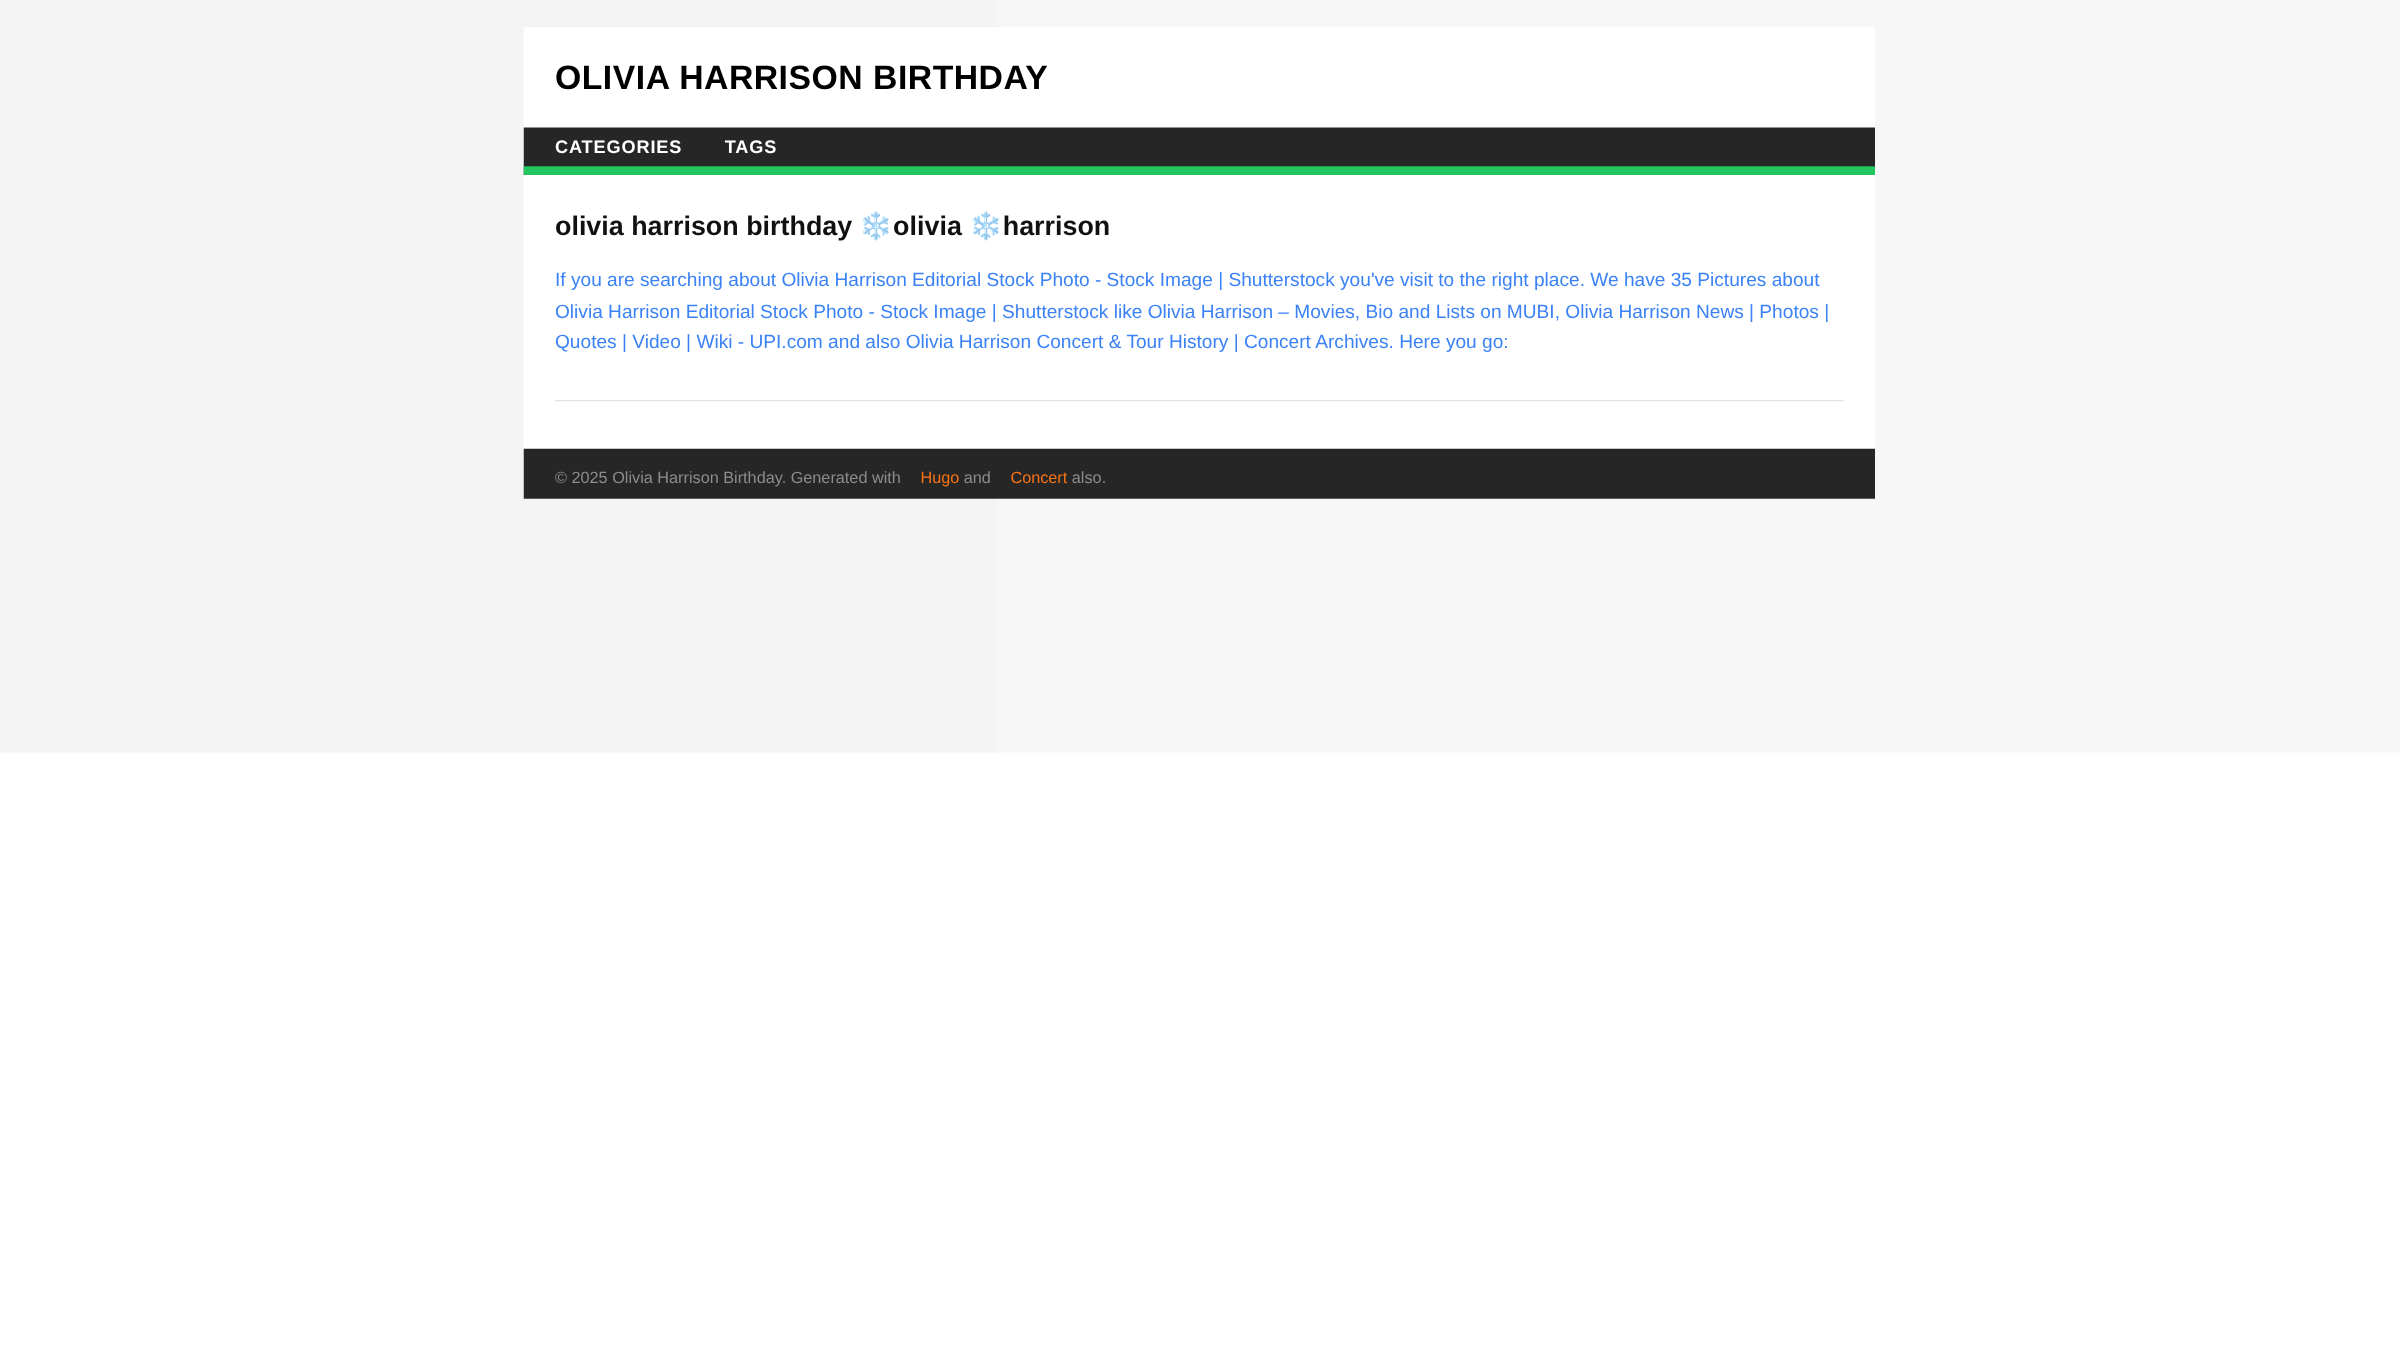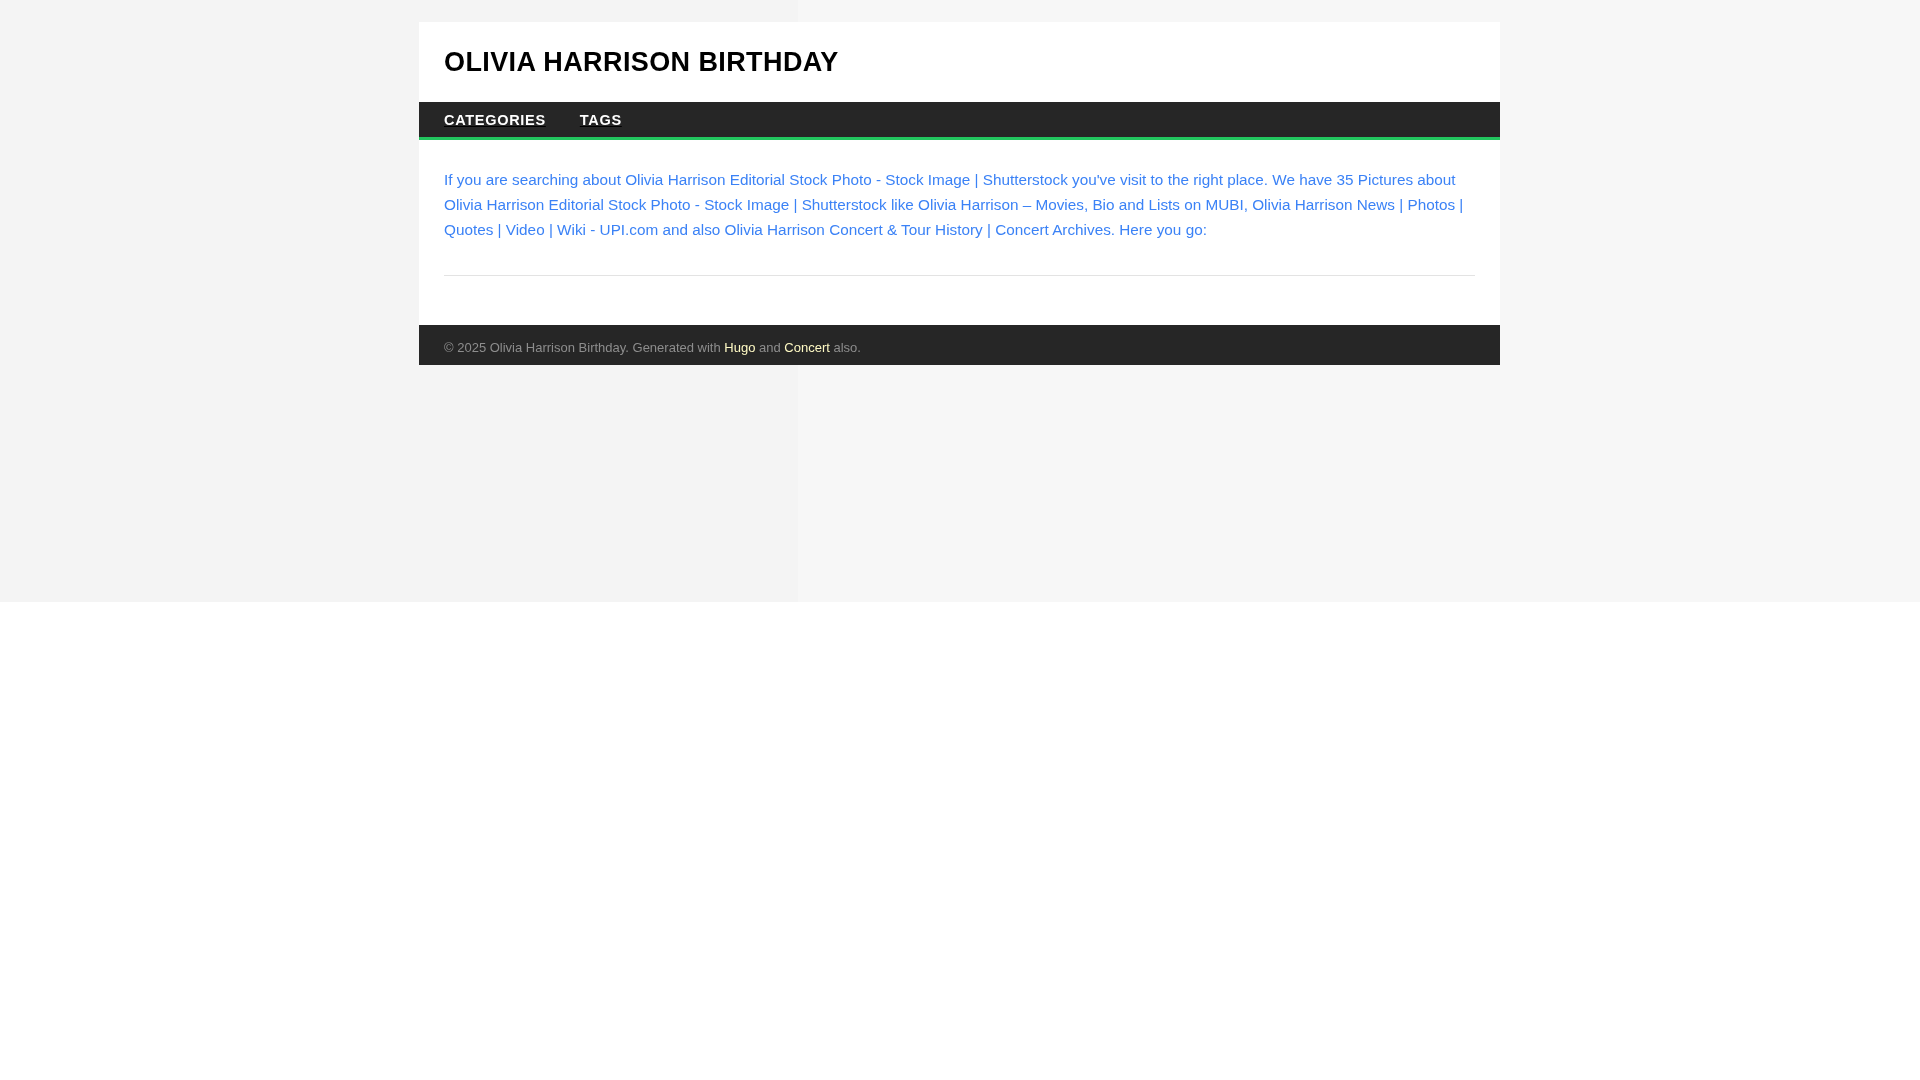--- a/index.html
+++ b/index.html
@@ -68,27 +68,26 @@
   }
 
   .site-title a {
     color: #000000;
     text-decoration: none;
   }
 
   
   .site-nav {
     background: #262626;
-    border-bottom: 3px solid #22c55e;
+    border-bottom: 7px solid #22c55e;
     height: 38px;
     display: flex;
     align-items: stretch;
     padding-left: 8px;
     box-sizing: border-box;
-    text-decoration: underline;
   }
 
   .nav-item {
     display: flex;
     align-items: center;
     padding: 0 17px;
     color: #ffffff;
     font-size: 14.5px;
     font-weight: bold;
     letter-spacing: 0.7px;
@@ -137,22 +136,23 @@
     color: #8d8d8d;
     font-size: 13px;
     padding: 15px 25px;
     box-sizing: border-box;
     height: 40px;
     display: flex;
     align-items: flex-start;
   }
 
   .site-footer a {
-    color: #fef9c3;
+    color: #f97316;
     text-decoration: none;
+    margin-left: 12px;
   }
 
   .footer-text {
     white-space: pre;
   }
 </style>
 </head>
 <body>
 
 <div class="viewport">
@@ -167,20 +167,21 @@
         <a href="#">Olivia Harrison Birthday</a>
       </h1>
     </header>
 
     <nav class="site-nav">
       <a class="nav-item" href="#">Categories</a>
       <a class="nav-item" href="#">Tags</a>
     </nav>
 
     <main class="site-content">
+      <h2 class="post-title">olivia harrison birthday ❄️olivia️ ❄️harrison️</h2>
       <p class="post-body">If you are searching about Olivia Harrison Editorial Stock Photo - Stock Image | Shutterstock you've visit to the right place. We have 35 Pictures about Olivia Harrison Editorial Stock Photo - Stock Image | Shutterstock like Olivia Harrison – Movies, Bio and Lists on MUBI, Olivia Harrison News | Photos | Quotes | Video | Wiki - UPI.com and also Olivia Harrison Concert &amp; Tour History | Concert Archives. Here you go:</p>
       <hr class="content-divider">
       <div class="content-spacer"></div>
     </main>
 
     <footer class="site-footer">
       <span class="footer-text">© 2025 Olivia Harrison Birthday. Generated with </span>
         <a href="#">Hugo</a>
         <span class="footer-text"> and </span>
         <a href="#">Concert</a>

